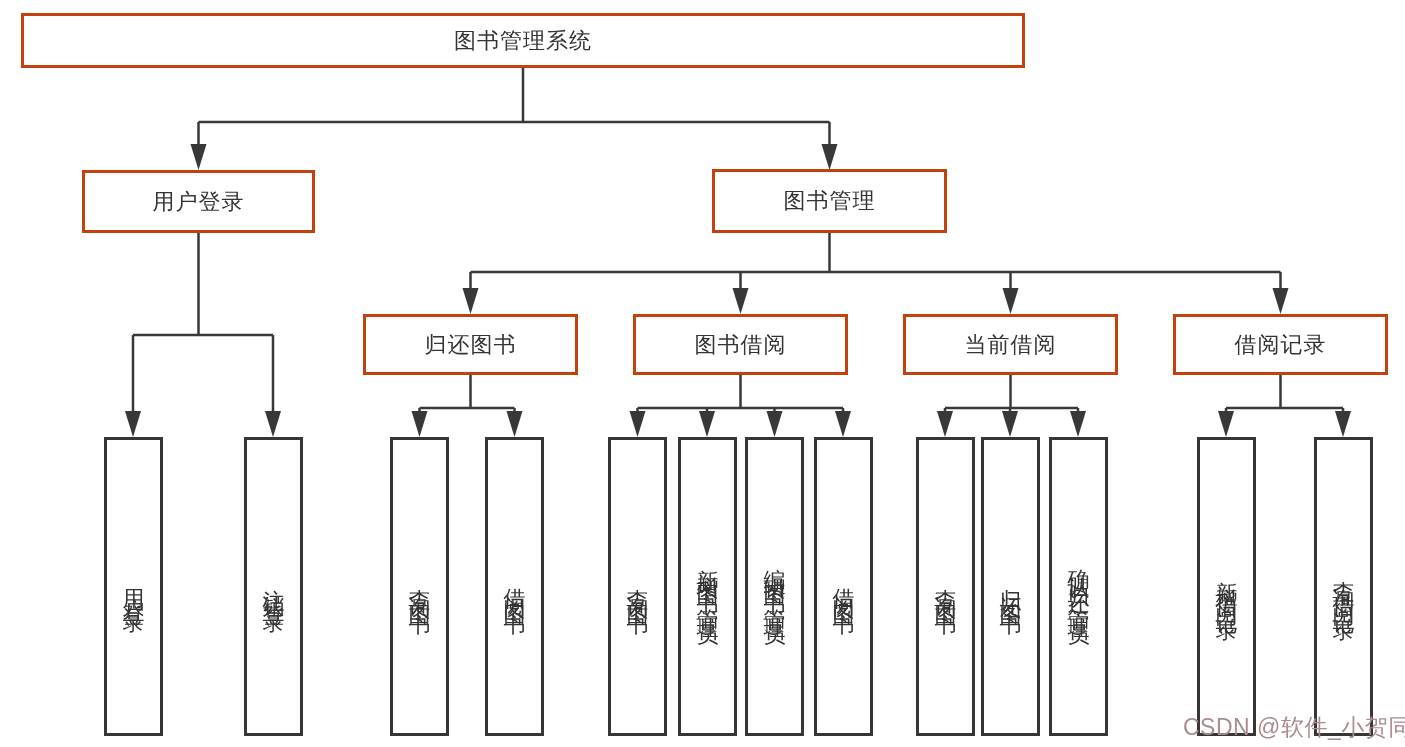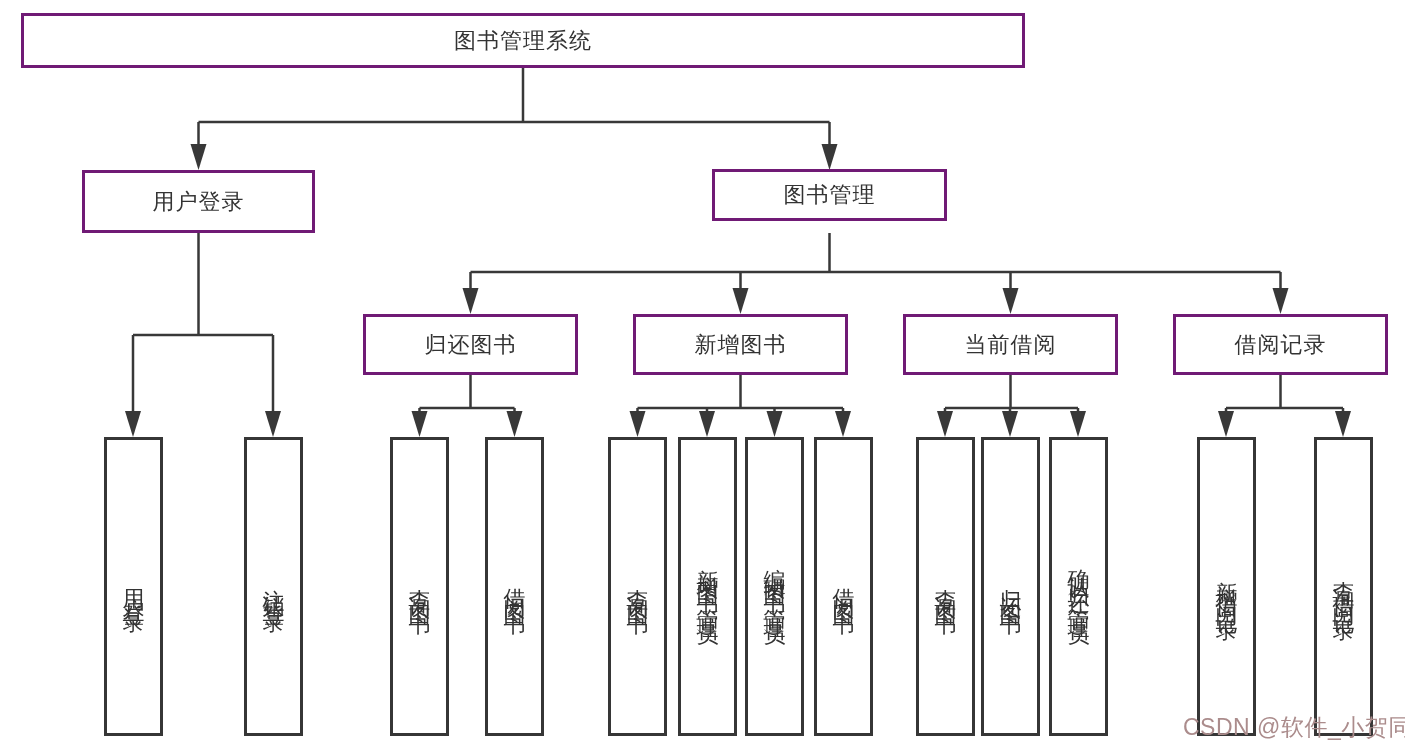--- a/index.html
+++ b/index.html
@@ -10,21 +10,21 @@
     font-family:"Liberation Sans","DejaVu Sans",sans-serif;
     color:#333333;
     overflow:hidden;
   }
   .wires { position:absolute; left:0; top:0; width:1405px; height:747px; }
   .wires path { stroke:#383838; stroke-width:2.5; fill:none; }
   .wires polygon { fill:#383838; stroke:none; }
   .node {
     position:absolute;
     box-sizing:border-box;
-    border:3px solid #701a75;
+    border:3px solid #c2410c;
     background:#ffffff;
     display:flex; align-items:center; justify-content:center;
     font-size:22px;
     letter-spacing:1px;
     white-space:nowrap;
   }
   .vnode {
     position:absolute;
     box-sizing:border-box;
     border:3px solid #363636;
@@ -84,24 +84,24 @@
     <polygon points="937,411 953,411 945,437"></polygon>
     <polygon points="1002,411 1018,411 1010,437"></polygon>
     <polygon points="1070,411 1086,411 1078,437"></polygon>
     <polygon points="1218,411 1234,411 1226,437"></polygon>
     <polygon points="1335,411 1351,411 1343,437"></polygon>
   </svg>
 
   <div class="node" style="left:21px; top:13px; width:1004px; height:55px;">图书管理系统</div>
 
   <div class="node" style="left:82px; top:170px; width:233px; height:63px;">用户登录</div>
-  <div class="node" style="left:712px; top:169px; width:235px; height:52px;">图书管理</div>
+  <div class="node" style="left:712px; top:169px; width:235px; height:64px;">图书管理</div>
 
   <div class="node" style="left:363px; top:314px; width:215px; height:61px;">归还图书</div>
-  <div class="node" style="left:633px; top:314px; width:215px; height:61px;">新增图书</div>
+  <div class="node" style="left:633px; top:314px; width:215px; height:61px;">图书借阅</div>
   <div class="node" style="left:903px; top:314px; width:215px; height:61px;">当前借阅</div>
   <div class="node" style="left:1173px; top:314px; width:215px; height:61px;">借阅记录</div>
 
   <div class="vnode" style="left:104px; top:437px; width:59px; height:299px;">用户登录</div>
   <div class="vnode" style="left:244px; top:437px; width:59px; height:299px;">注销登录</div>
 
   <div class="vnode" style="left:390px; top:437px; width:59px; height:299px;">查询图书</div>
   <div class="vnode" style="left:485px; top:437px; width:59px; height:299px;">借阅图书</div>
 
   <div class="vnode" style="left:608px; top:437px; width:59px; height:299px;">查询图书</div>

